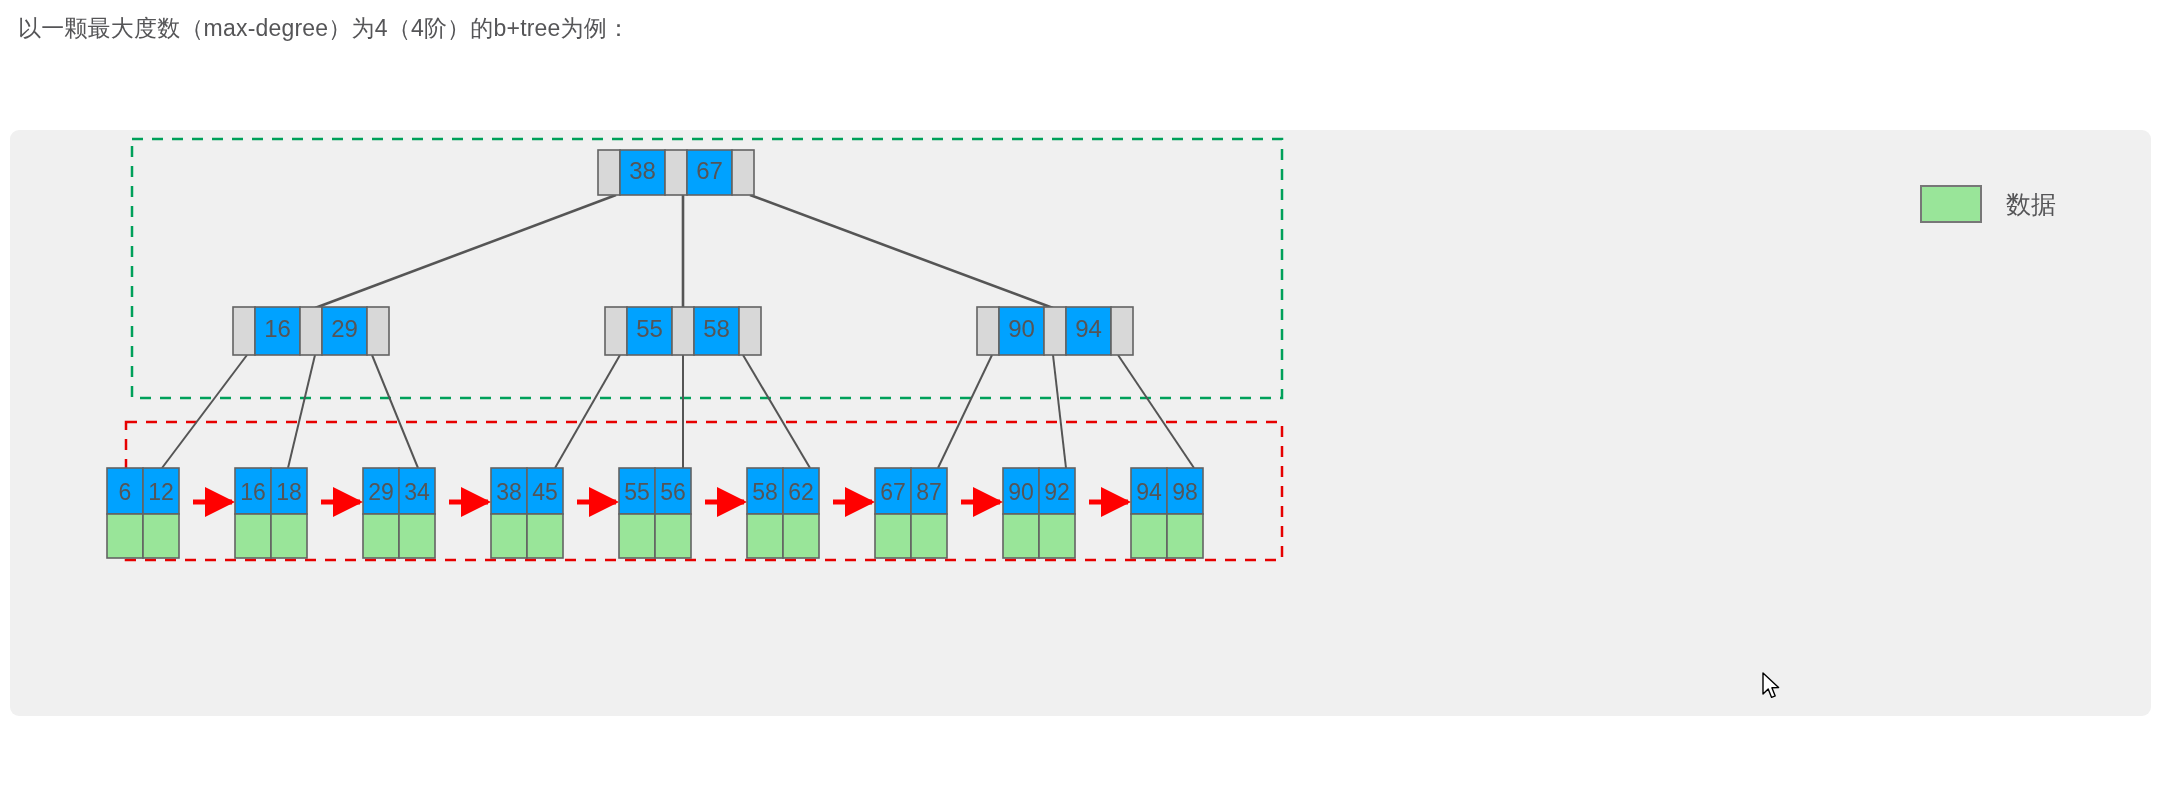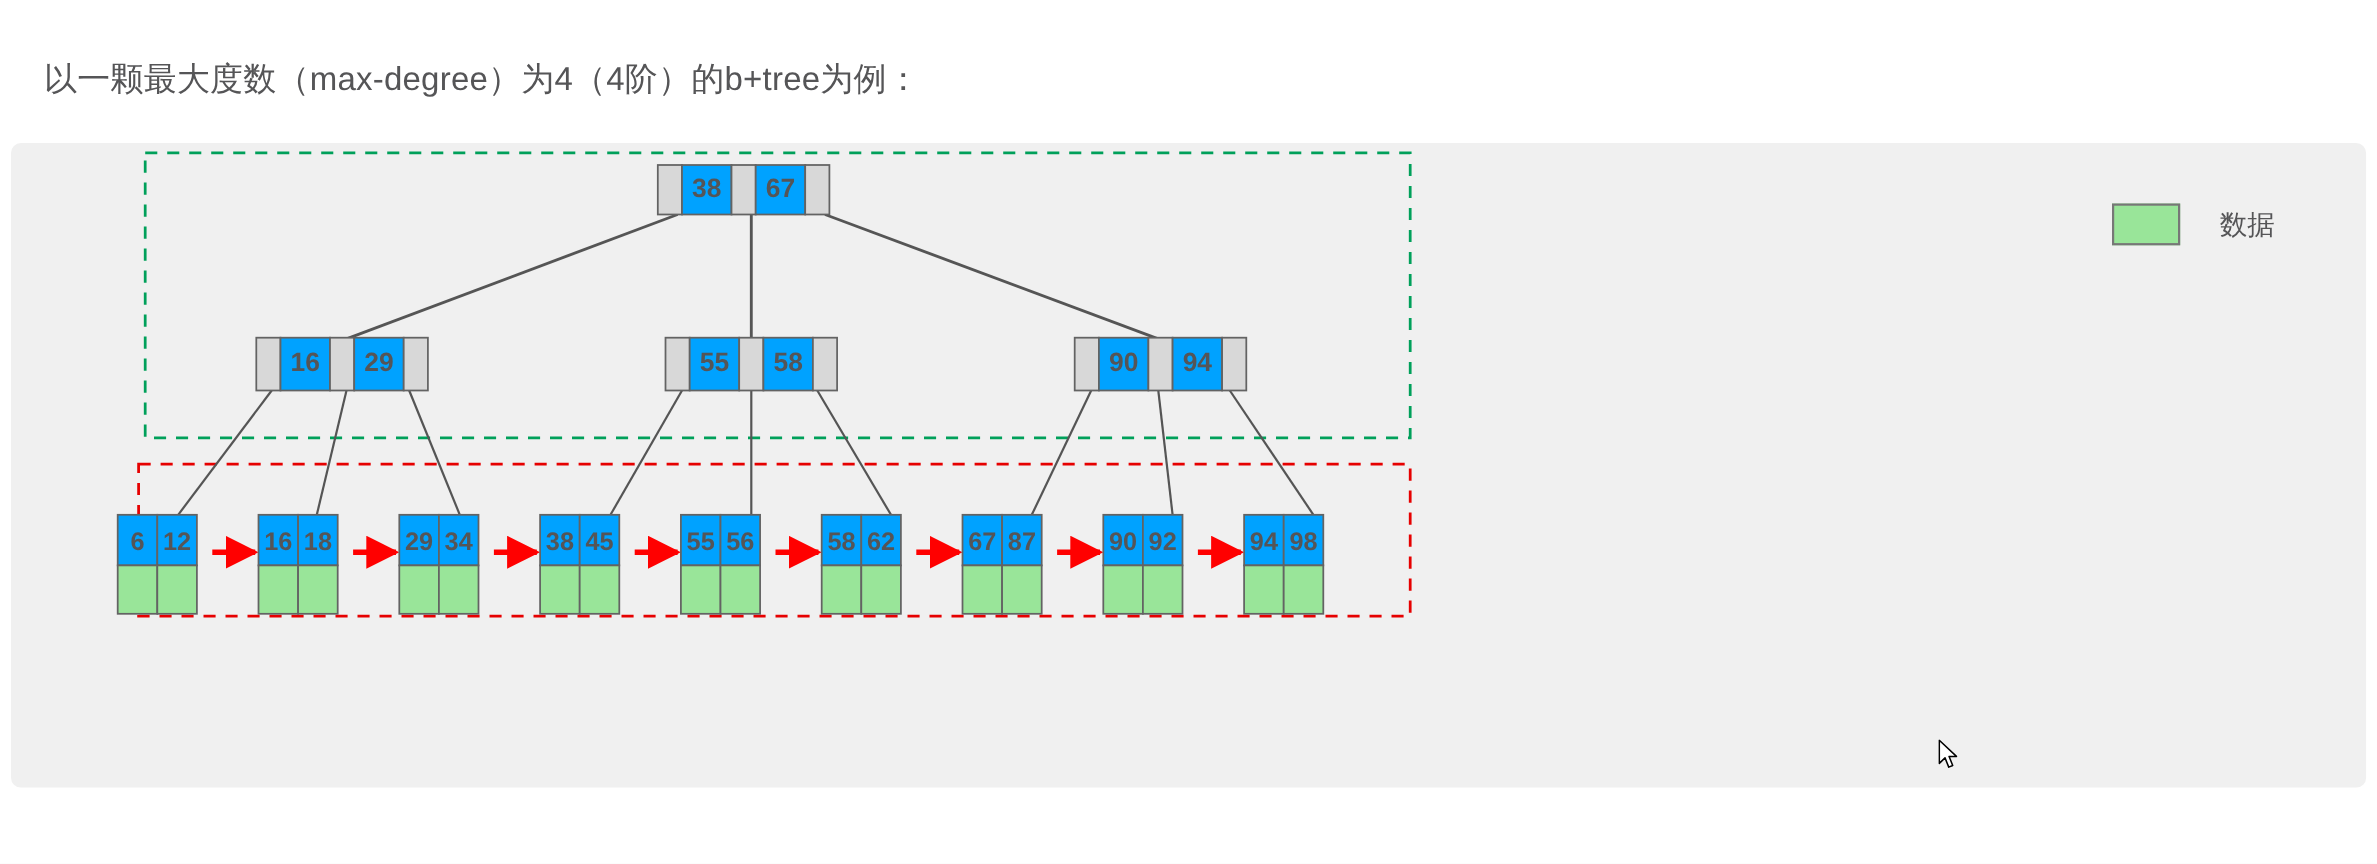--- a/index.html
+++ b/index.html
@@ -12,41 +12,39 @@
     width: 2161px;
     height: 785px;
     font-family: "Liberation Sans", "DejaVu Sans", sans-serif;
     overflow: hidden;
     position: relative;
   }
 
   
   #page-title {
     position: absolute;
-    left: 40px;
+    left: 18px;
     top: 8px;
-    font-size: 30px;
+    font-size: 23px;
     line-height: 40px;
     color: #555557;
     letter-spacing: 0.2px;
     white-space: nowrap;
-    margin-top: 45px;
   }
 
   
   #diagram-card {
     position: absolute;
     left: 10px;
     top: 130px;
     width: 2141px;
     height: 586px;
     background: #f0f0f0;
     border-radius: 9px;
     overflow: hidden;
-    font-weight: bold;
   }
 
   
   #tree-svg {
     position: absolute;
     left: 0;
     top: 0;
     width: 2141px;
     height: 643px;
   }
@@ -55,21 +53,20 @@
   #legend {
     position: absolute;
     left: 1920px;
     top: 185px;
     width: 220px;
   }
   .legend-row {
     display: flex;
     align-items: center;
     margin-bottom: 24px;
-    gap: 12px;
   }
   .legend-swatch {
     width: 62px;
     height: 38px;
     border: 2px solid #777777;
     box-sizing: border-box;
   }
   .legend-swatch.data   { background: #99e599; }
   .legend-swatch.pointer{ background: #d8d8d8; }
   .legend-label {

